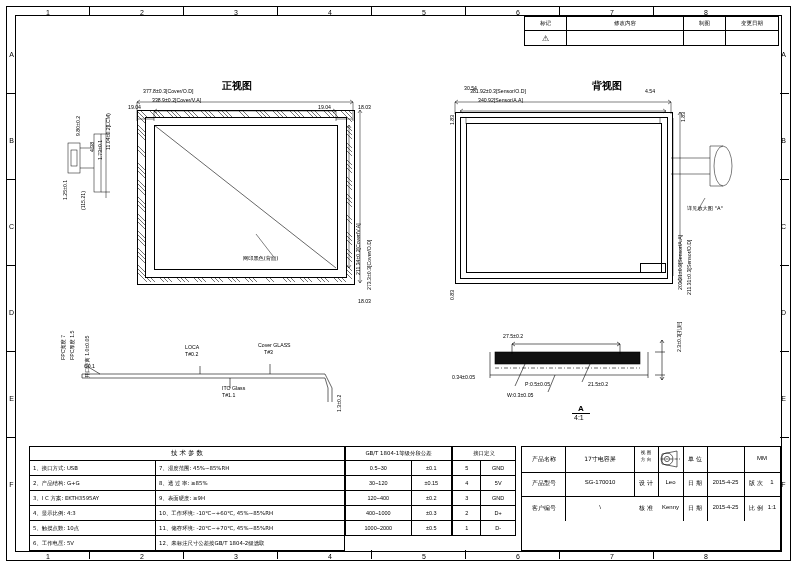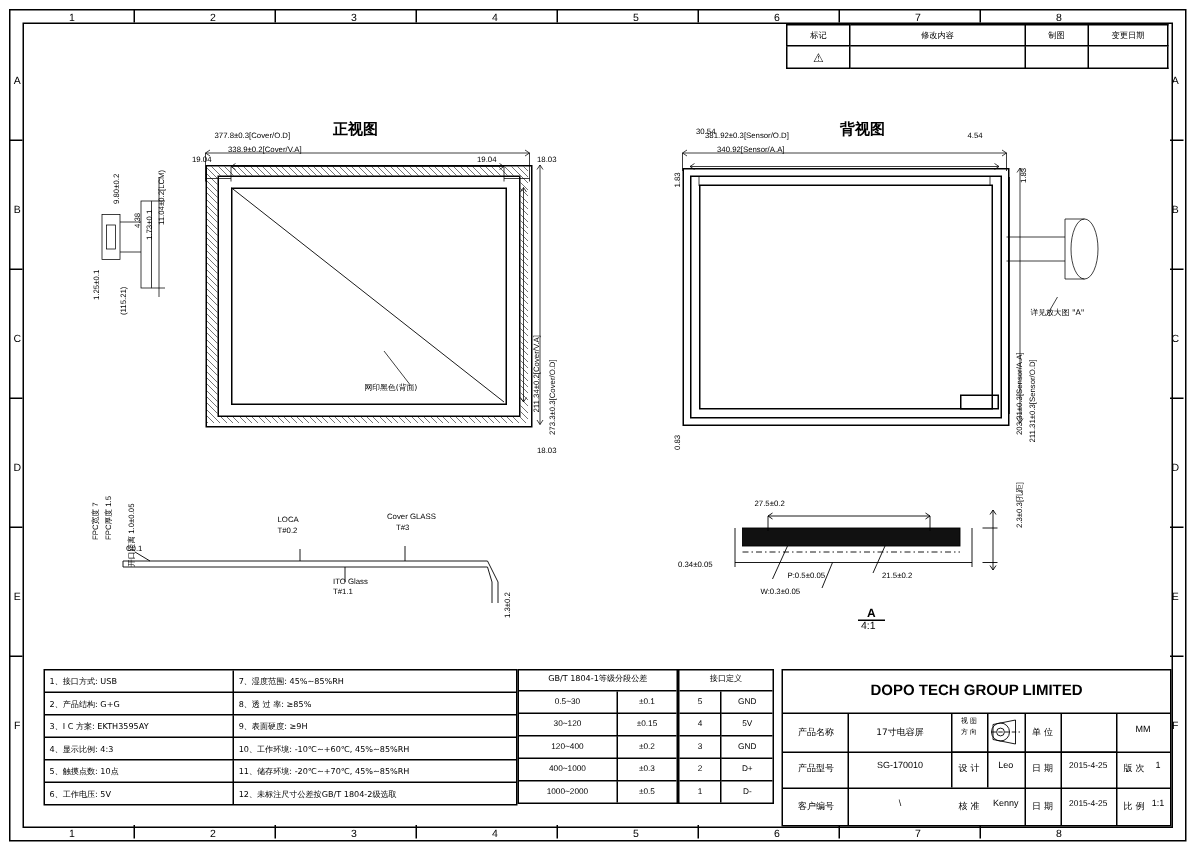--- a/index.html
+++ b/index.html
@@ -192,21 +192,21 @@
   <div class="dimv" style="left:80px;top:210px;">(115.21)</div>
   <div class="dimv" style="left:75px;top:136px;">9.80±0.2</div>
   <div class="dimv" style="left:62px;top:200px;">1.25±0.1</div>
 
   <div class="dimv" style="left:366px;top:290px;">273.3±0.3[Cover/O.D]</div>
   <div class="dimv" style="left:355px;top:275px;">211.34±0.2[Cover/V.A]</div>
   <div class="dim" style="left:358px;top:104px;">18.03</div>
   <div class="dim" style="left:358px;top:298px;">18.03</div>
   <div class="dim cn" style="left:243px;top:255px;">网印黑色(背面)</div>
 
-  <div class="title cn" style="left:560px;top:79px;">背视图</div>
+  <div class="title cn" style="left:592px;top:79px;">背视图</div>
 
   <div class="panel-out" style="left:455px;top:112px;width:216px;height:170px;"></div>
   <div class="panel-mid" style="left:460px;top:117px;width:206px;height:160px;"></div>
   <div class="panel-in" style="left:466px;top:123px;width:194px;height:148px;"></div>
   <div class="abs" style="left:640px;top:263px;width:24px;height:8px;border:0.5px solid #000;font-size:3px;"></div>
 
   <svg class="abs" style="left:440px;top:88px;" width="320" height="210">
     <g stroke="#000" stroke-width="0.5" fill="none">
       <line x1="15" y1="14" x2="231" y2="14"></line>
       <line x1="15" y1="14" x2="18" y2="12"></line>
@@ -309,20 +309,21 @@
   <div class="dim" style="left:588px;top:381px;">21.5±0.2</div>
   <div class="dim" style="left:452px;top:374px;">0.34±0.05</div>
   <div class="dim" style="left:525px;top:381px;">P:0.5±0.05</div>
   <div class="dim" style="left:507px;top:392px;">W:0.3±0.05</div>
   <div class="dimv" style="left:676px;top:352px;">2.3±0.3[孔距]</div>
   <div class="abs" style="left:578px;top:404px;font-size:8px;font-weight:bold;">A</div>
   <div class="abs" style="left:574px;top:414px;font-size:7px;">4:1</div>
   <div class="ln hl" style="left:572px;top:413px;width:18px;"></div>
 
   <div class="abs" style="left:29px;top:446px;width:314px;border:1px solid #000;">
+    <div style="height:13px;line-height:13px;text-align:center;font-size:6.5px;border-bottom:1px solid #000;" class="cn">技 术 参 数</div>
     <table class="t specs" style="width:100%;border:0;">
       <tbody>
           <tr>
         <td class="l cn" style="width:40%;border-left:0;border-top:0;">1、接口方式:  USB</td>
         <td class="l cn" style="width:60%;border-right:0;border-top:0;">7、湿度范围:  45%~85%RH</td>
       </tr>
       <tr>
         <td class="l cn" style="border-left:0;">2、产品结构:  G+G</td>
         <td class="l cn" style="border-right:0;">8、透 过 率:  ≥85%</td>
       </tr>
@@ -396,21 +397,20 @@
       </tr>
       <tr>
         <td style="height:14px;border-left:0;border-bottom:0;">1</td>
         <td style="border-right:0;border-bottom:0;">D-</td>
       </tr>
     </tbody>
       </table>
   </div>
 
   <div class="abs" style="left:521px;top:446px;width:258px;height:103px;border:1px solid #000;">
-    <div style="height:28px;line-height:28px;text-align:center;font-size:10px;font-weight:bold;border-bottom:1px solid #000;">DOPO TECH GROUP LIMITED</div>
 
     <div style="position:relative;height:74px;">
 
       <div class="ln vl" style="left:43px;top:0;height:74px;"></div>
       <div class="ln vl" style="left:112px;top:0;height:49px;"></div>
       <div class="ln vl" style="left:136px;top:0;height:49px;"></div>
       <div class="ln vl" style="left:161px;top:0;height:74px;"></div>
       <div class="ln vl" style="left:185px;top:0;height:74px;"></div>
       <div class="ln vl" style="left:222px;top:0;height:74px;"></div>
       <div class="ln hl" style="left:0;top:24.5px;width:258px;"></div>

